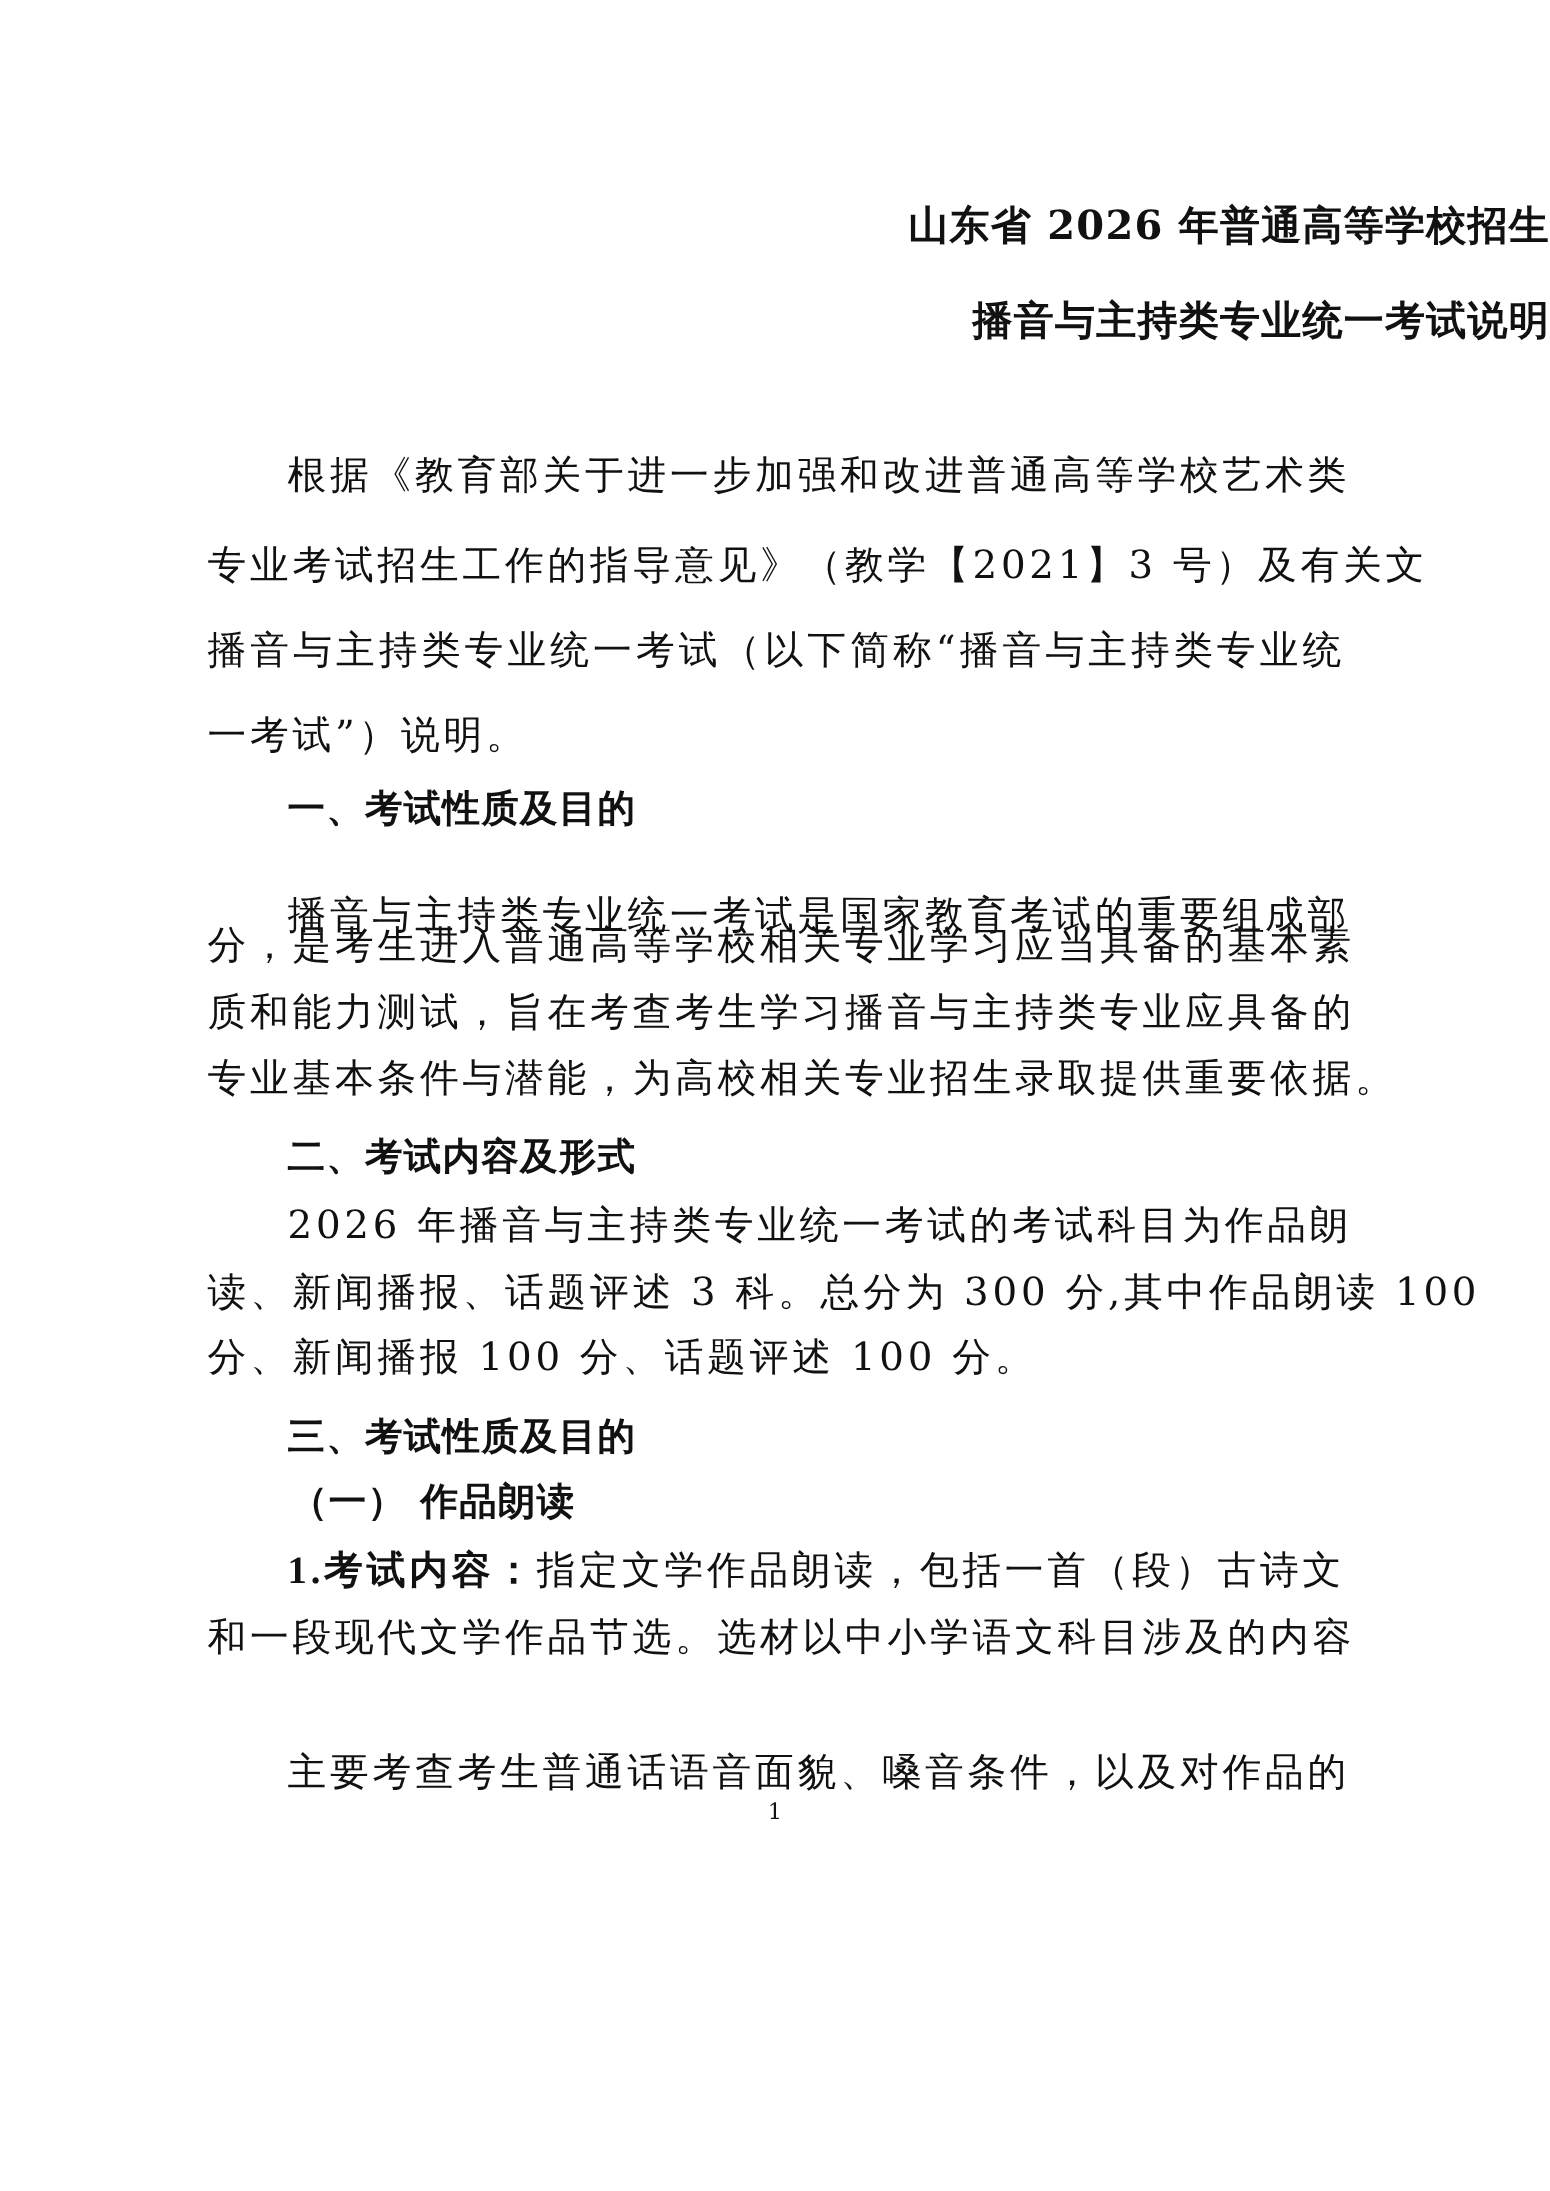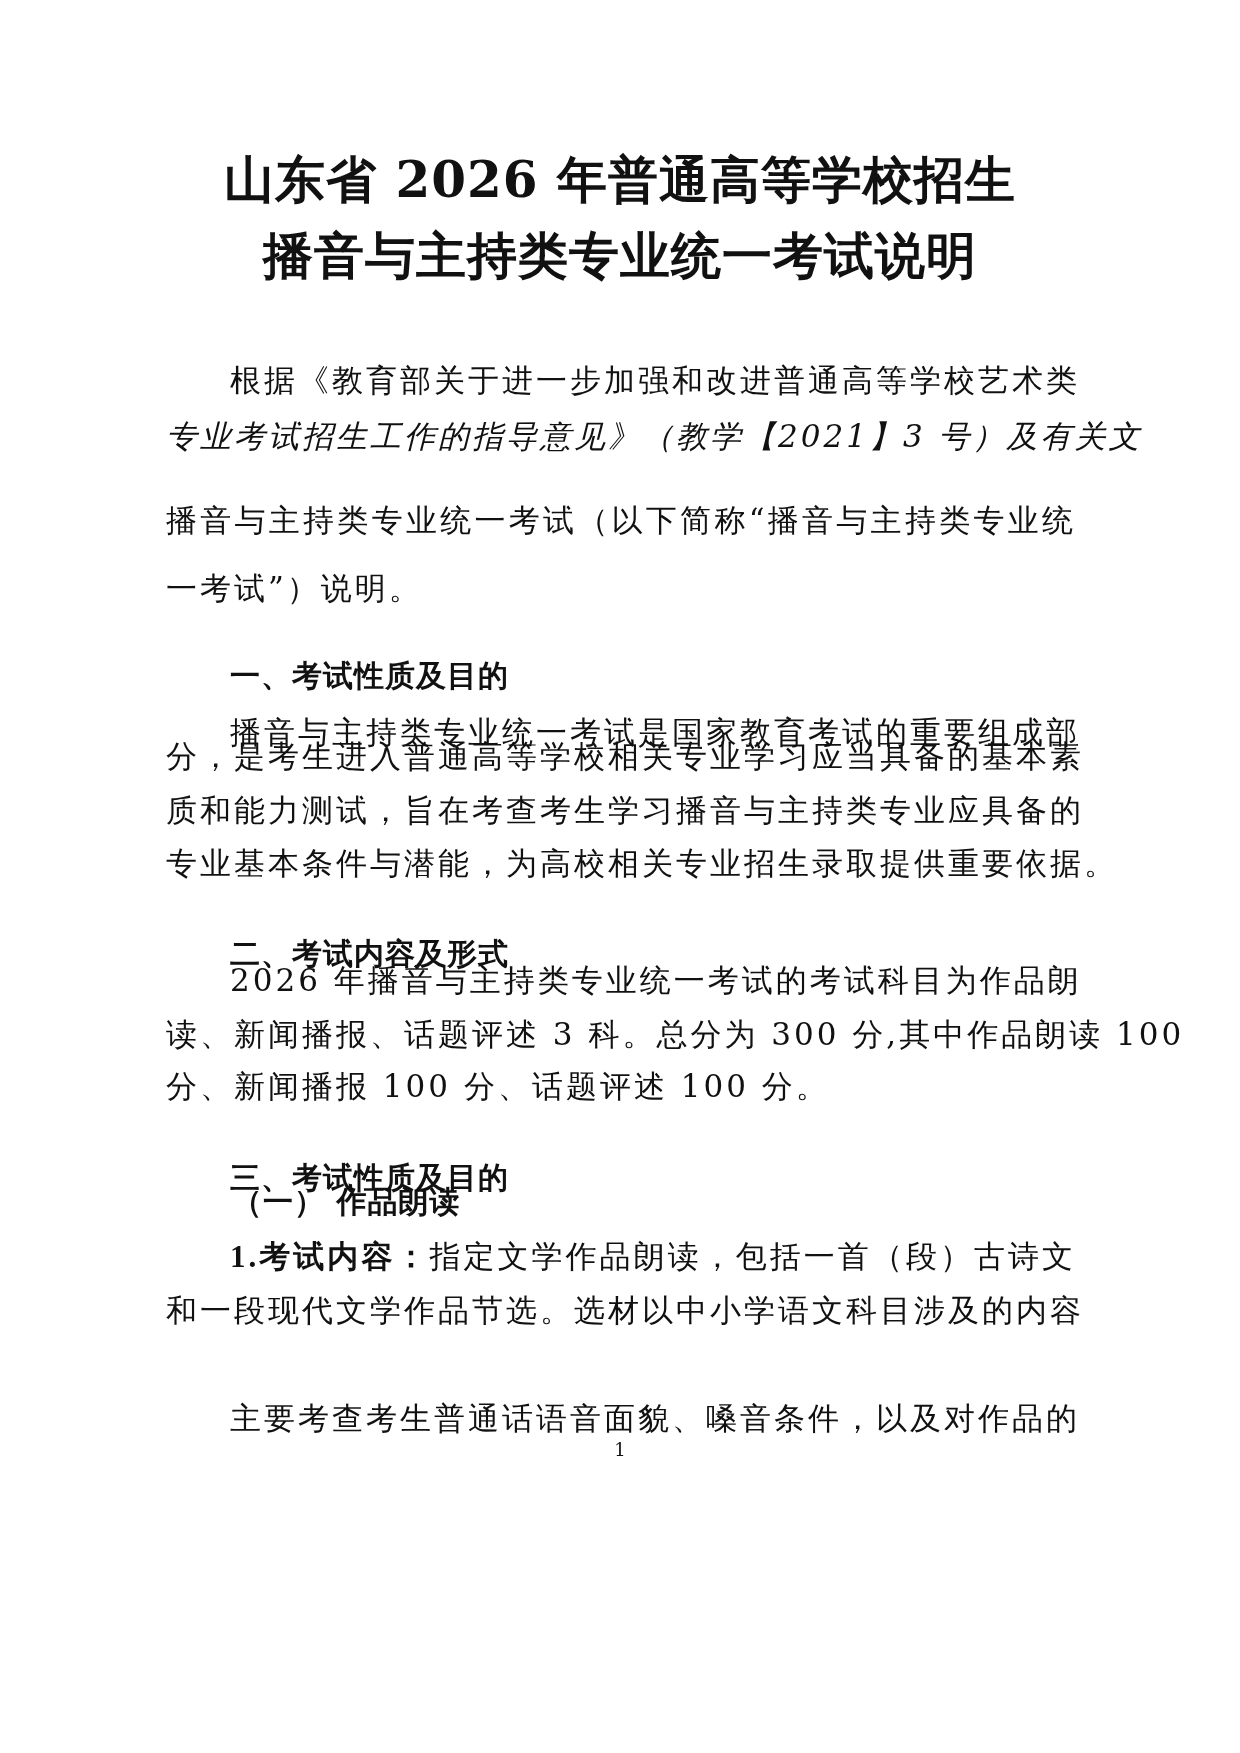--- a/index.html
+++ b/index.html
@@ -19,24 +19,24 @@
       position: absolute;
       left: 0; top: 0;
       width: 1240px;
       height: 1753px;
       background: #ffffff;
     }
     .title {
       position: absolute;
       left: 0;
       width: 1240px;
-      text-align: center;
+      text-align: right;
       font-family: "DejaVu Serif", "Liberation Serif", serif;
       font-weight: bold;
-      font-size: 50px;
+      font-size: 32px;
       letter-spacing: 1px;
       white-space: nowrap;
       line-height: 60px;
     }
     .line {
       position: absolute;
       left: 166px;
       width: 910px;
       font-size: 31px;
       line-height: 40px;
@@ -54,21 +54,20 @@
     }
     .heading {
       position: absolute;
       left: 230px;
       font-family: "DejaVu Sans", "Liberation Sans", sans-serif;
       font-weight: bold;
       font-size: 30px;
       line-height: 40px;
       white-space: nowrap;
       letter-spacing: 1px;
-      margin-top: 28px;
     }
     .subheading {
       position: absolute;
       left: 232px;
       font-family: "DejaVu Sans", "Liberation Sans", sans-serif;
       font-weight: bold;
       font-size: 30px;
       line-height: 40px;
       white-space: nowrap;
       letter-spacing: 1px;
@@ -89,21 +88,21 @@
   </style>
 </head>
 <body>
 
 <div class="page">
 
   <div class="title" style="top:150px;">山东省 2026 年普通高等学校招生</div>
   <div class="title" style="top:226px;">播音与主持类专业统一考试说明</div>
 
   <div class="line indent" style="top:360px;">根据《教育部关于进一步加强和改进普通高等学校艺术类</div>
-  <div class="line" style="top:416px;font-style:italic;">专业考试招生工作的指导意见》（教学【2021】3 号）及有关文</div>
+  <div class="line" style="top:432px;">专业考试招生工作的指导意见》（教学【2021】3 号）及有关文</div>
   <div class="line" style="top:500px;">播音与主持类专业统一考试（以下简称“播音与主持类专业统</div>
   <div class="line last" style="top:568px;">一考试”）说明。</div>
 
   <div class="heading" style="top:628px;">一、考试性质及目的</div>
   <div class="line indent" style="top:712px;">播音与主持类专业统一考试是国家教育考试的重要组成部</div>
   <div class="line" style="top:736px;">分，是考生进入普通高等学校相关专业学习应当具备的基本素</div>
   <div class="line" style="top:843px;">专业基本条件与潜能，为高校相关专业招生录取提供重要依据。</div>
   <div class="line" style="top:790px;">质和能力测试，旨在考查考生学习播音与主持类专业应具备的</div>
 
   <div class="heading" style="top:906px;">二、考试内容及形式</div>

